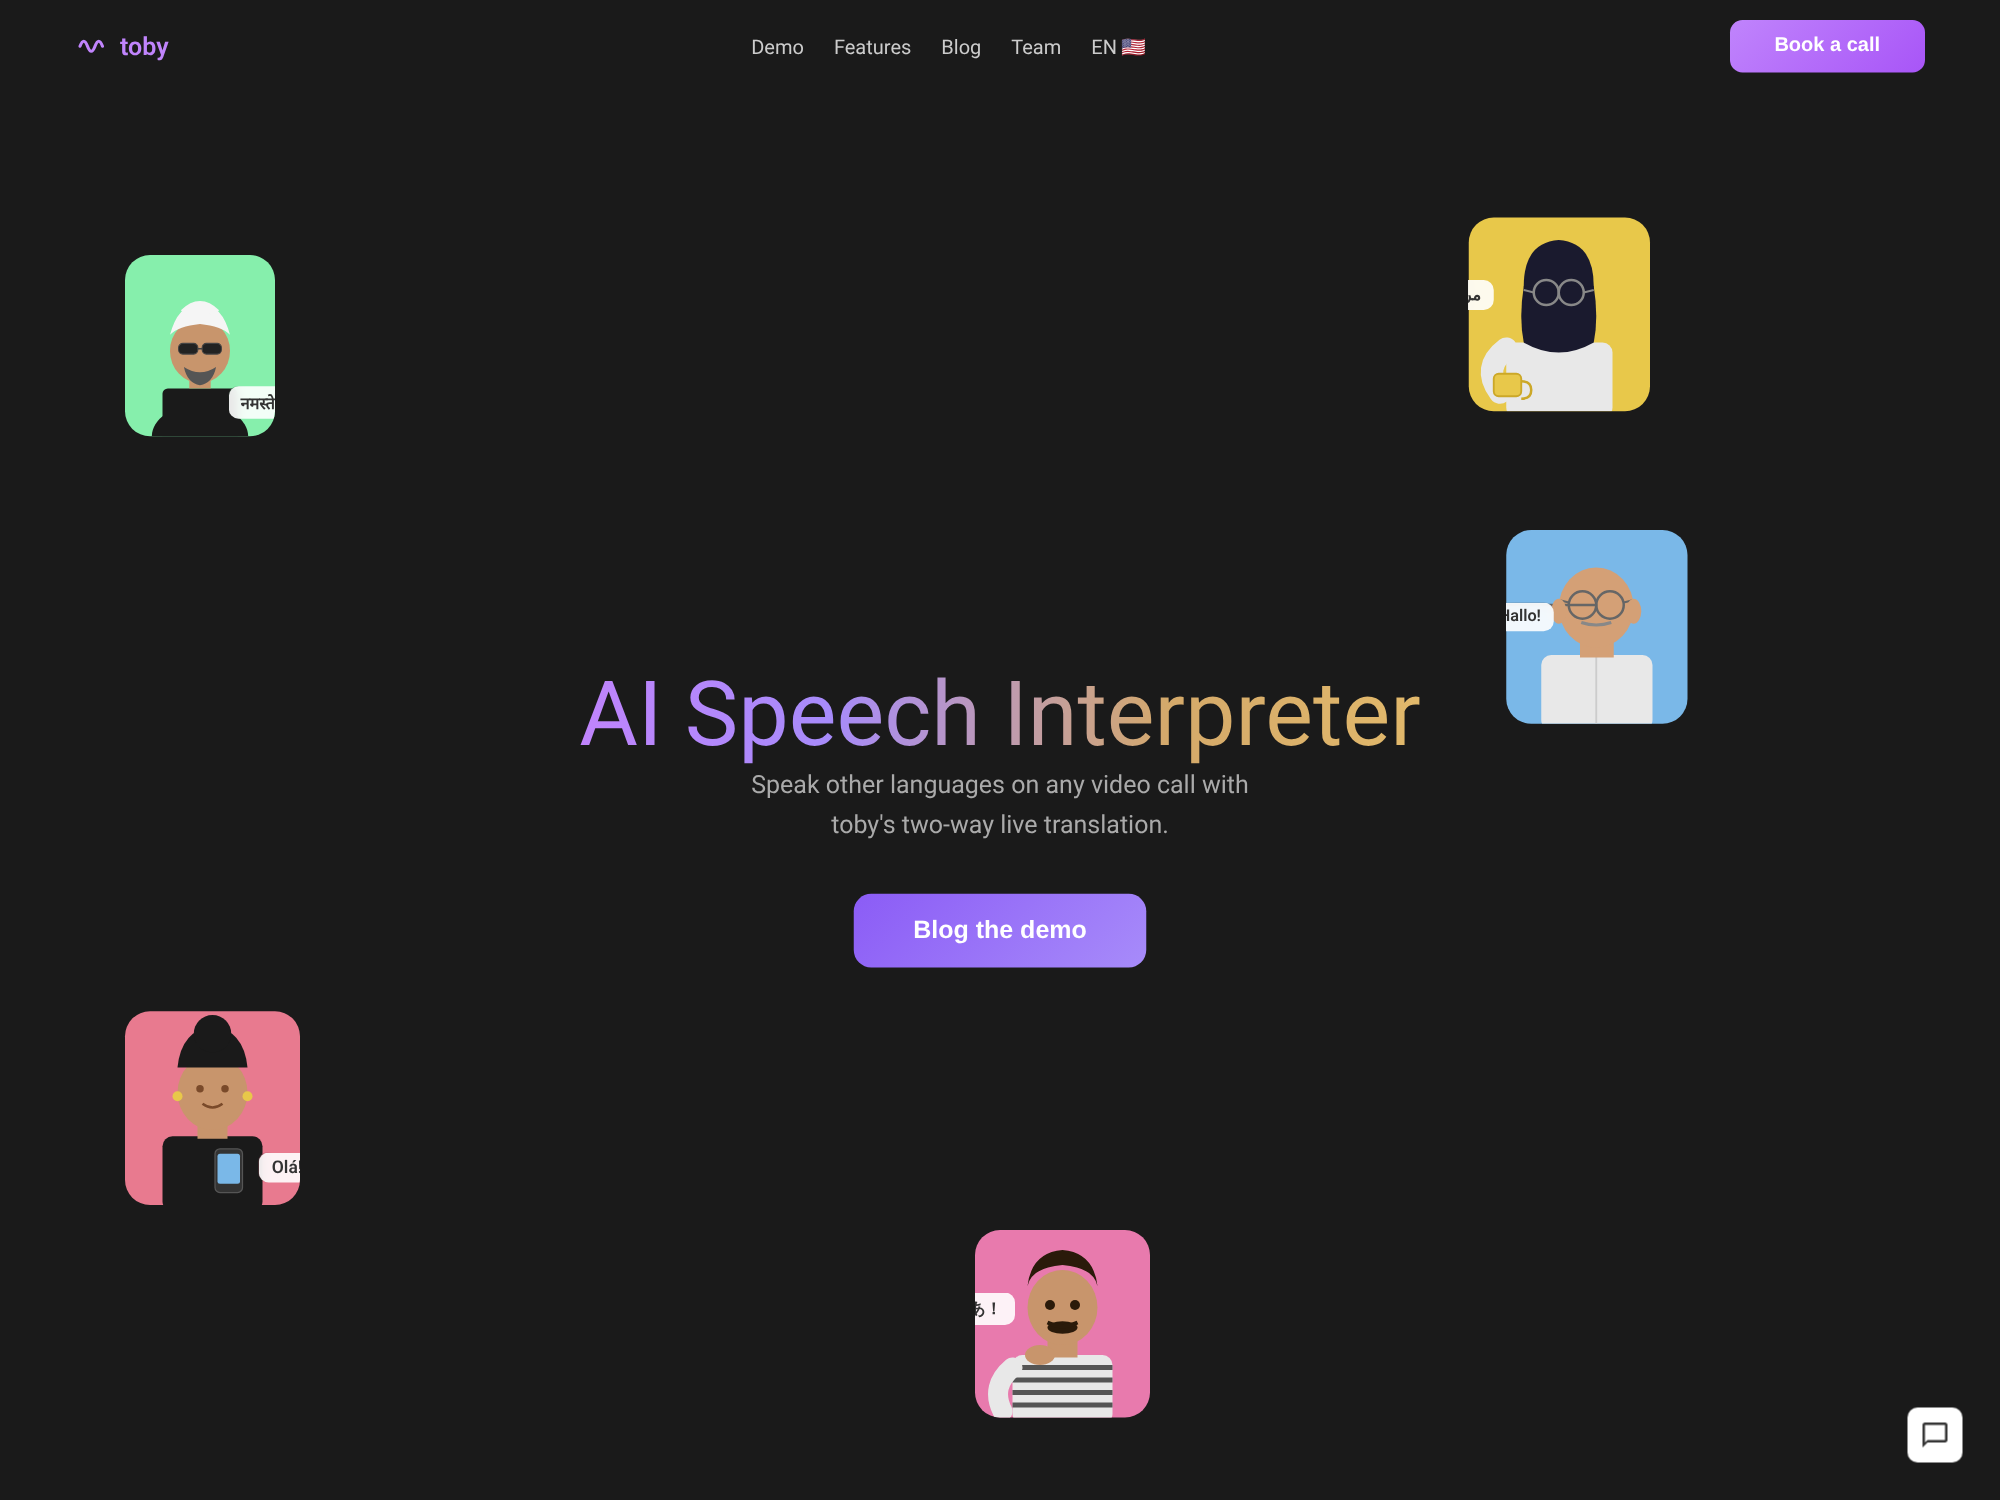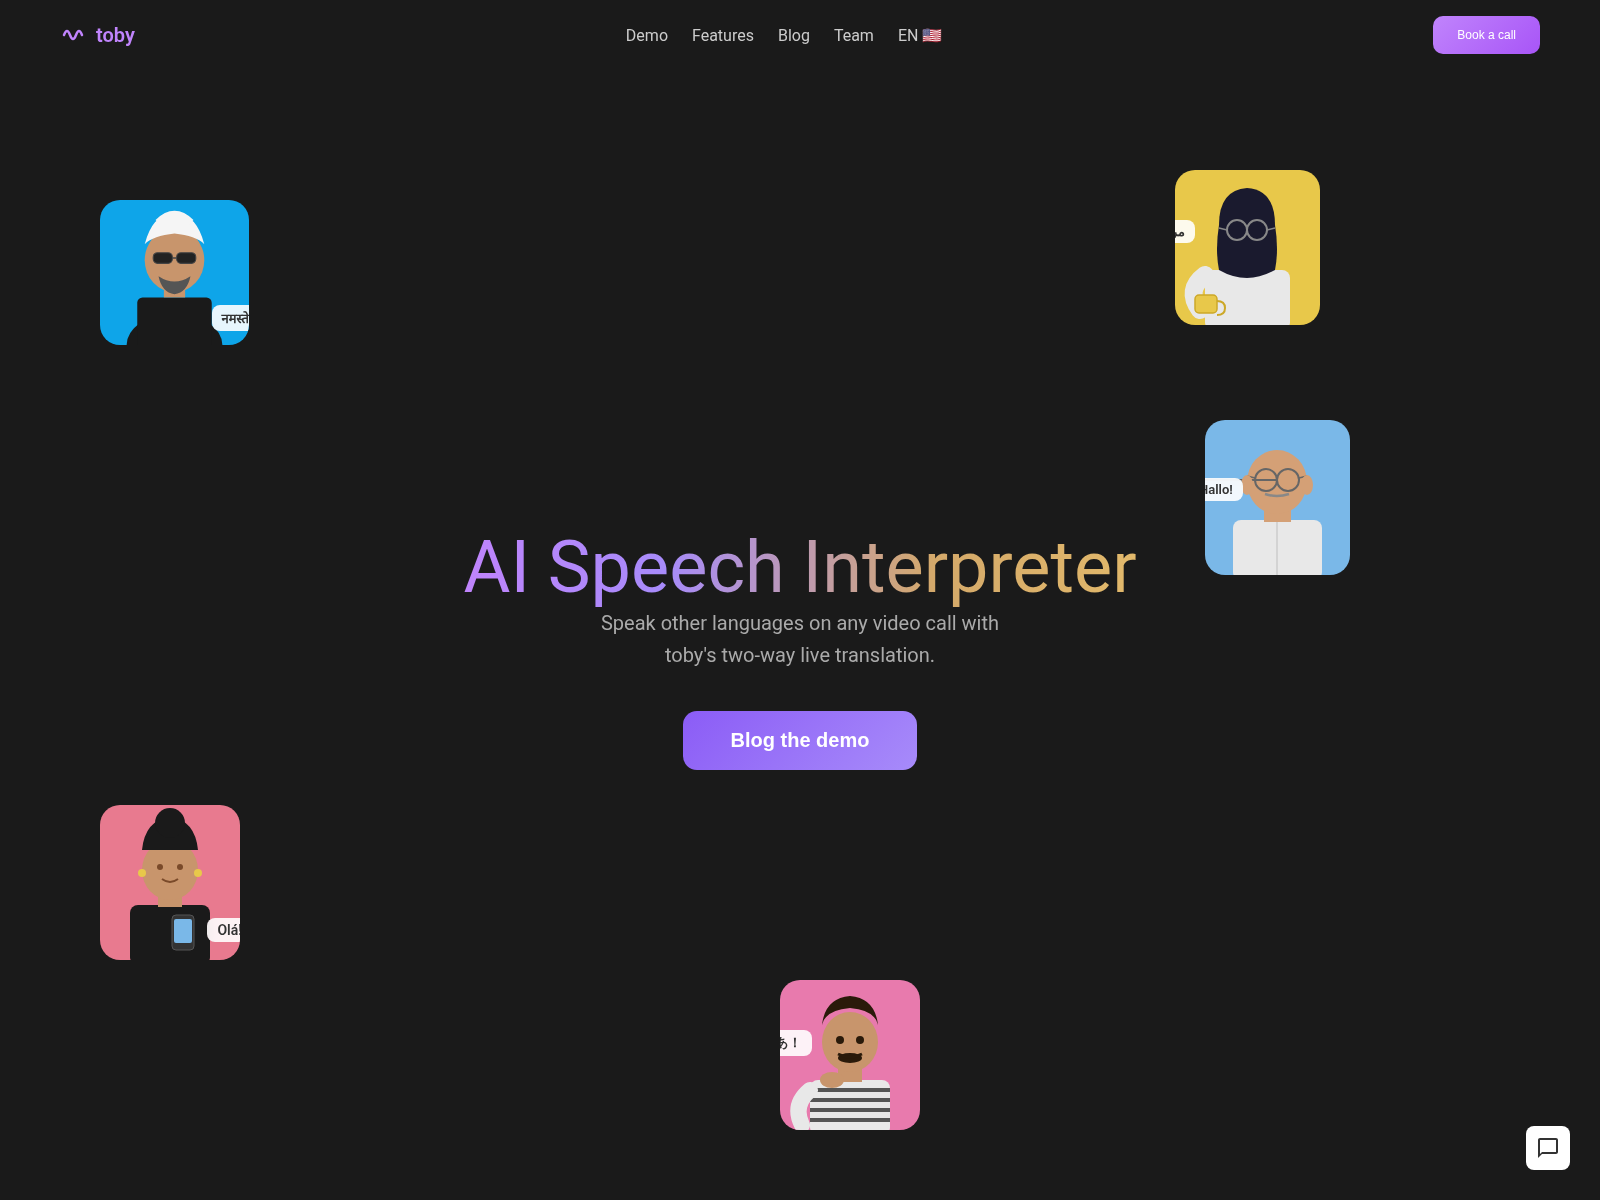--- a/index.html
+++ b/index.html
@@ -52,24 +52,24 @@
       color: #cccccc;
       text-decoration: none;
       font-size: 16px;
       font-weight: 400;
     }
 
     .btn-book-call {
       background: linear-gradient(135deg, #c084fc, #a855f7);
       color: #ffffff;
       border: none;
-      padding: 12px 24px;
+      padding: 12px 36px;
       border-radius: 10px;
-      font-size: 12px;
-      font-weight: 400;
+      font-size: 16px;
+      font-weight: 700;
       cursor: pointer;
       transition: opacity 0.2s;
     }
 
     
     .hero {
       position: relative;
       min-height: calc(100vh - 80px);
       display: flex;
       align-items: center;
@@ -138,23 +138,23 @@
       border-radius: 8px;
       padding: 4px 10px;
       font-size: 14px;
       font-weight: 600;
       color: #333;
       background: rgba(255,255,255,0.9);
     }
 
     
     .card-orange {
-      width: 149px;
+      width: 120px;
       height: 145px;
-      background-color: #0ea5e9;
+      background-color: #86efac;
       top: 130px;
       left: 100px;
       justify-content: flex-end;
     }
 
     .card-orange .speech-bubble {
       bottom: 14px;
       right: -10px;
       font-size: 13px;
       color: #333;

